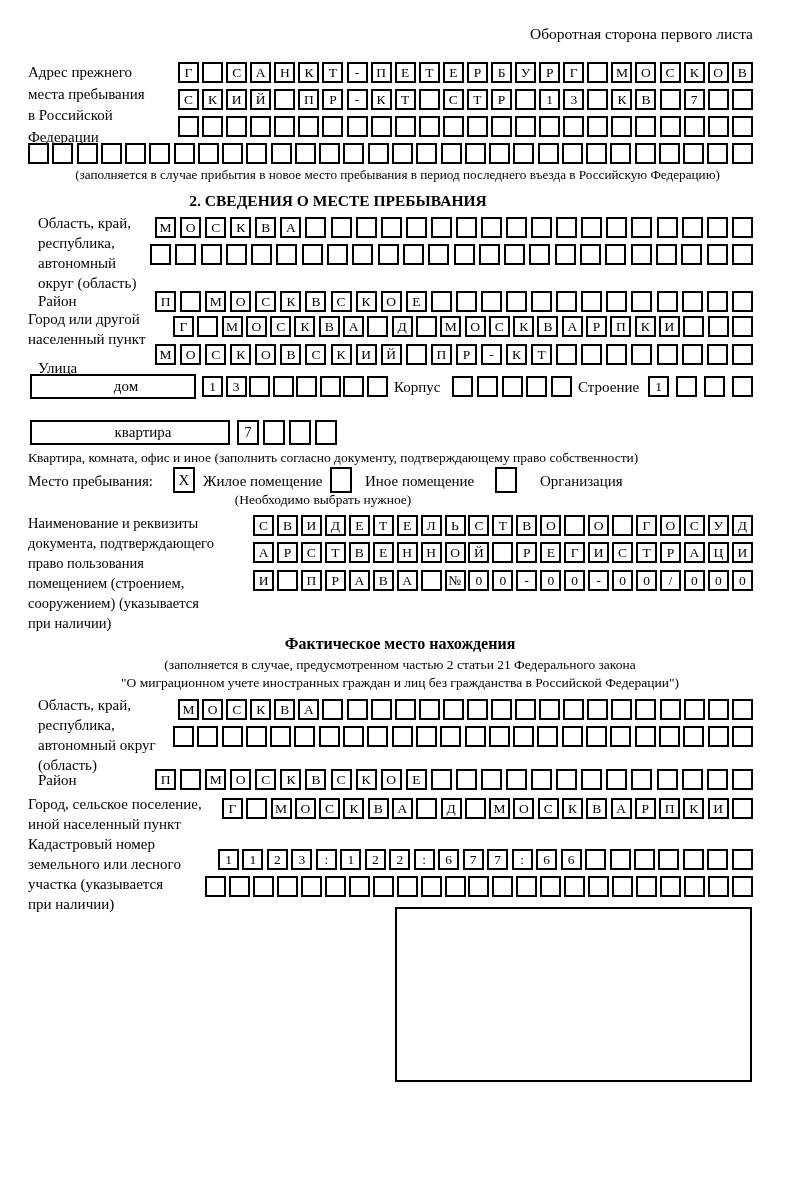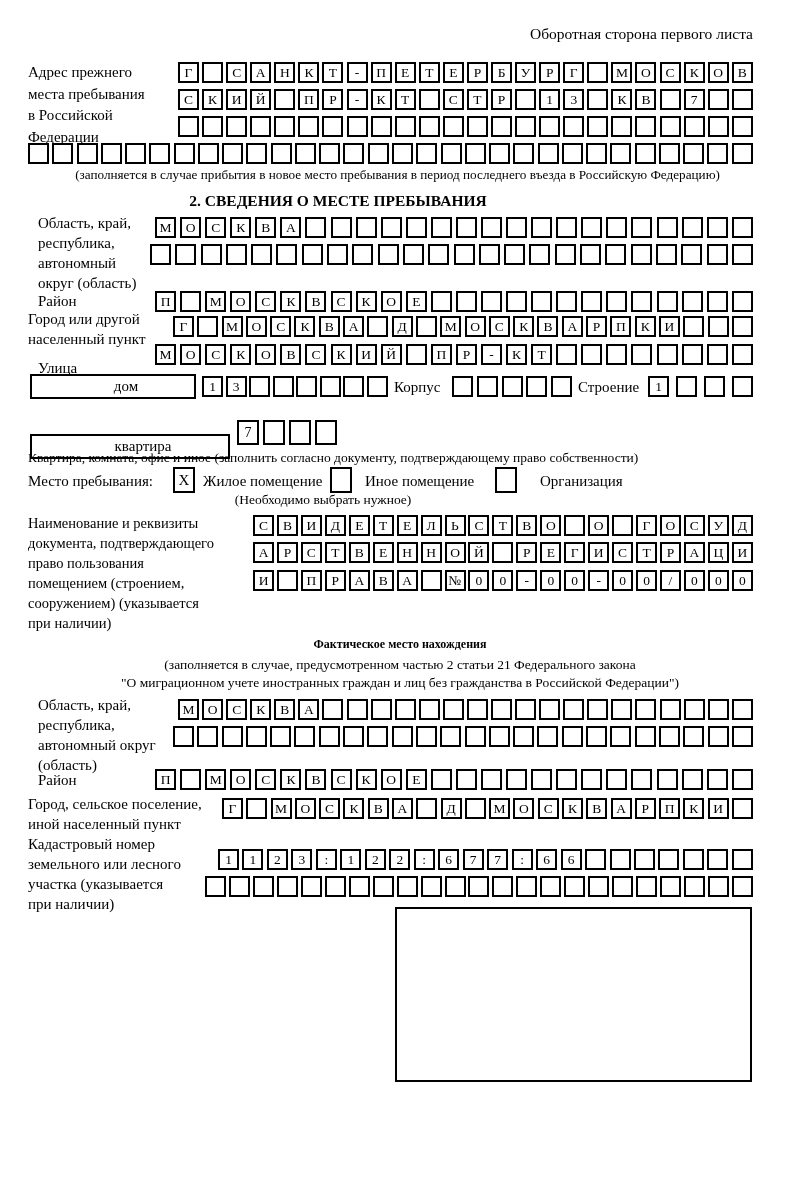--- a/index.html
+++ b/index.html
@@ -316,21 +316,21 @@
       <span class="cell"></span>
     </div>
   <div class="abs lbl" style="left:578px;top:377px;">Строение</div>
   <div class="cellrow" style="left:648px;top:376px;width:105px;">
       <span class="cell">1</span>
       <span class="cell"></span>
       <span class="cell"></span>
       <span class="cell"></span>
     </div>
 
-  <div class="longbox" style="left:30px;top:420px;width:200px;height:25px;margin-top:14px;">квартира</div>
+  <div class="longbox" style="left:30px;top:420px;width:200px;height:25px;">квартира</div>
   <div class="cellrow tall" style="left:237px;top:420px;width:100px;">
       <span class="cell">7</span>
       <span class="cell"></span>
       <span class="cell"></span>
       <span class="cell"></span>
     </div>
   <div class="abs note" style="left:28px;top:450px;font-size:13.5px;">Квартира, комната, офис и иное (заполнить согласно документу, подтверждающему право собственности)</div>
 
   <div class="abs lbl" style="left:28px;top:471px;">Место пребывания:</div>
   <div class="chk" style="left:173px;top:467px;">X</div>
@@ -412,21 +412,21 @@
       <span class="cell">0</span>
       <span class="cell">-</span>
       <span class="cell">0</span>
       <span class="cell">0</span>
       <span class="cell">/</span>
       <span class="cell">0</span>
       <span class="cell">0</span>
       <span class="cell">0</span>
     </div>
 
-  <div class="abs lbl bold center" style="left:0;top:634px;width:800px;font-size:12px;">Фактическое место нахождения</div>
+  <div class="abs lbl bold center" style="left:0;top:634px;width:800px;font-size:16px;">Фактическое место нахождения</div>
   <div class="abs note center" style="left:0;top:657px;width:800px;font-size:13.5px;">(заполняется в случае, предусмотренном частью 2 статьи 21 Федерального закона</div>
   <div class="abs note center" style="left:0;top:675px;width:800px;font-size:13.5px;">"О миграционном учете иностранных граждан и лиц без гражданства в Российской Федерации")</div>
 
   <div class="abs" style="left:38px;top:695px;">
     <div class="lbl">Область, край,</div>
     <div class="lbl">республика,</div>
     <div class="lbl">автономный округ</div>
     <div class="lbl">(область)</div>
   </div>
   <div class="cellrow" style="left:178px;top:699px;width:575px;">

